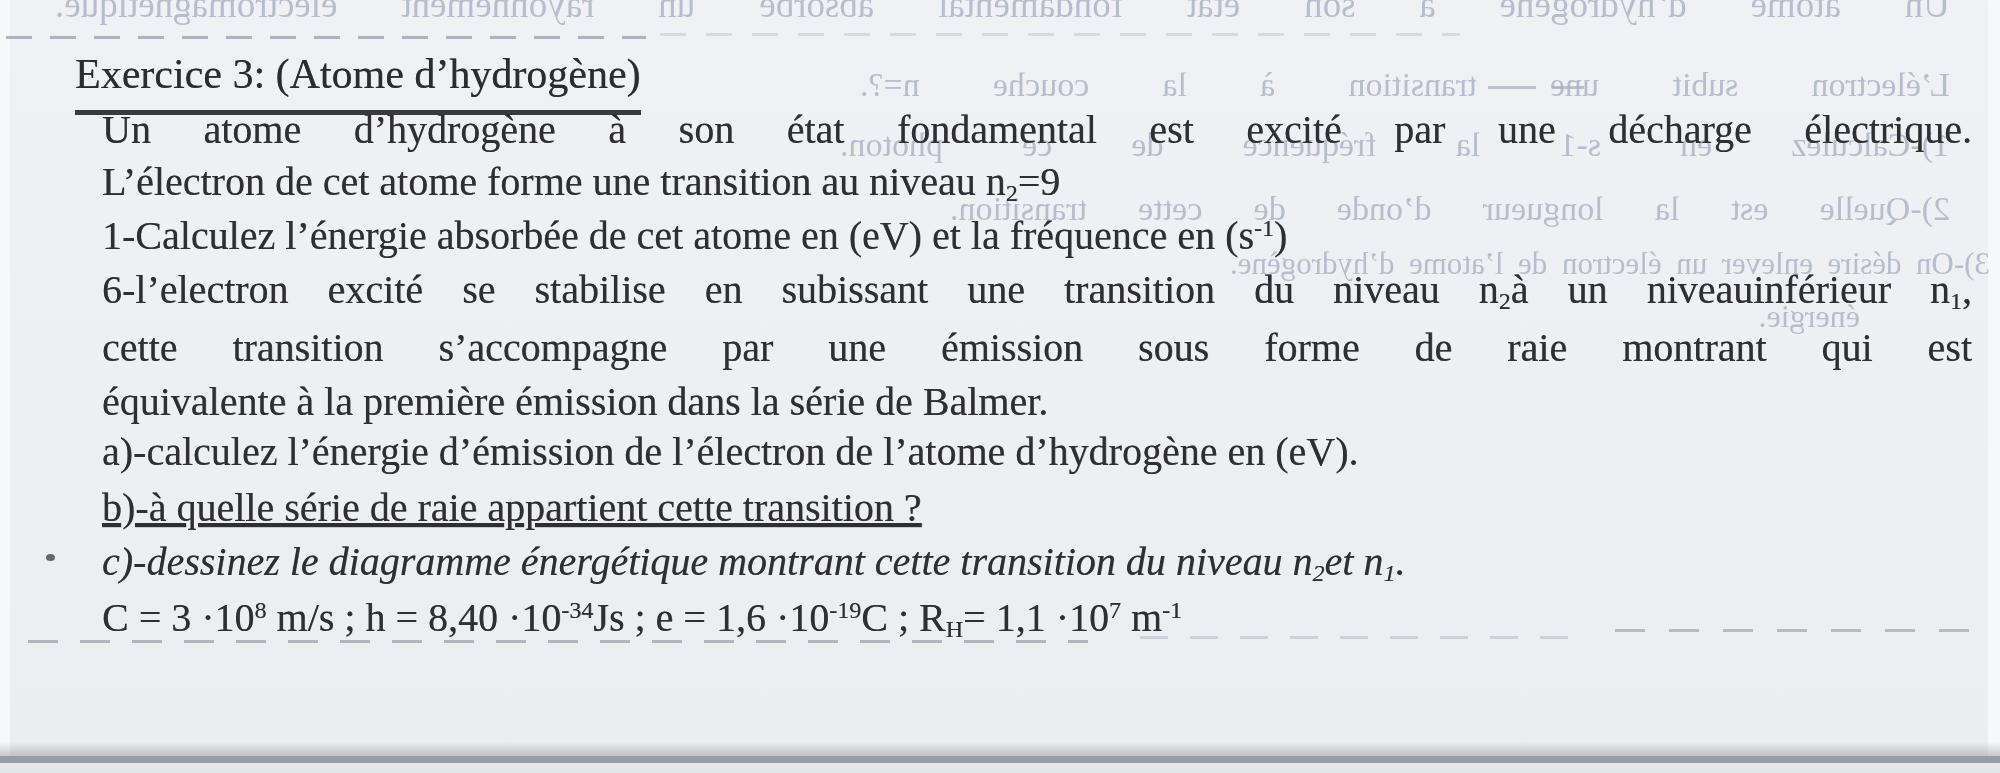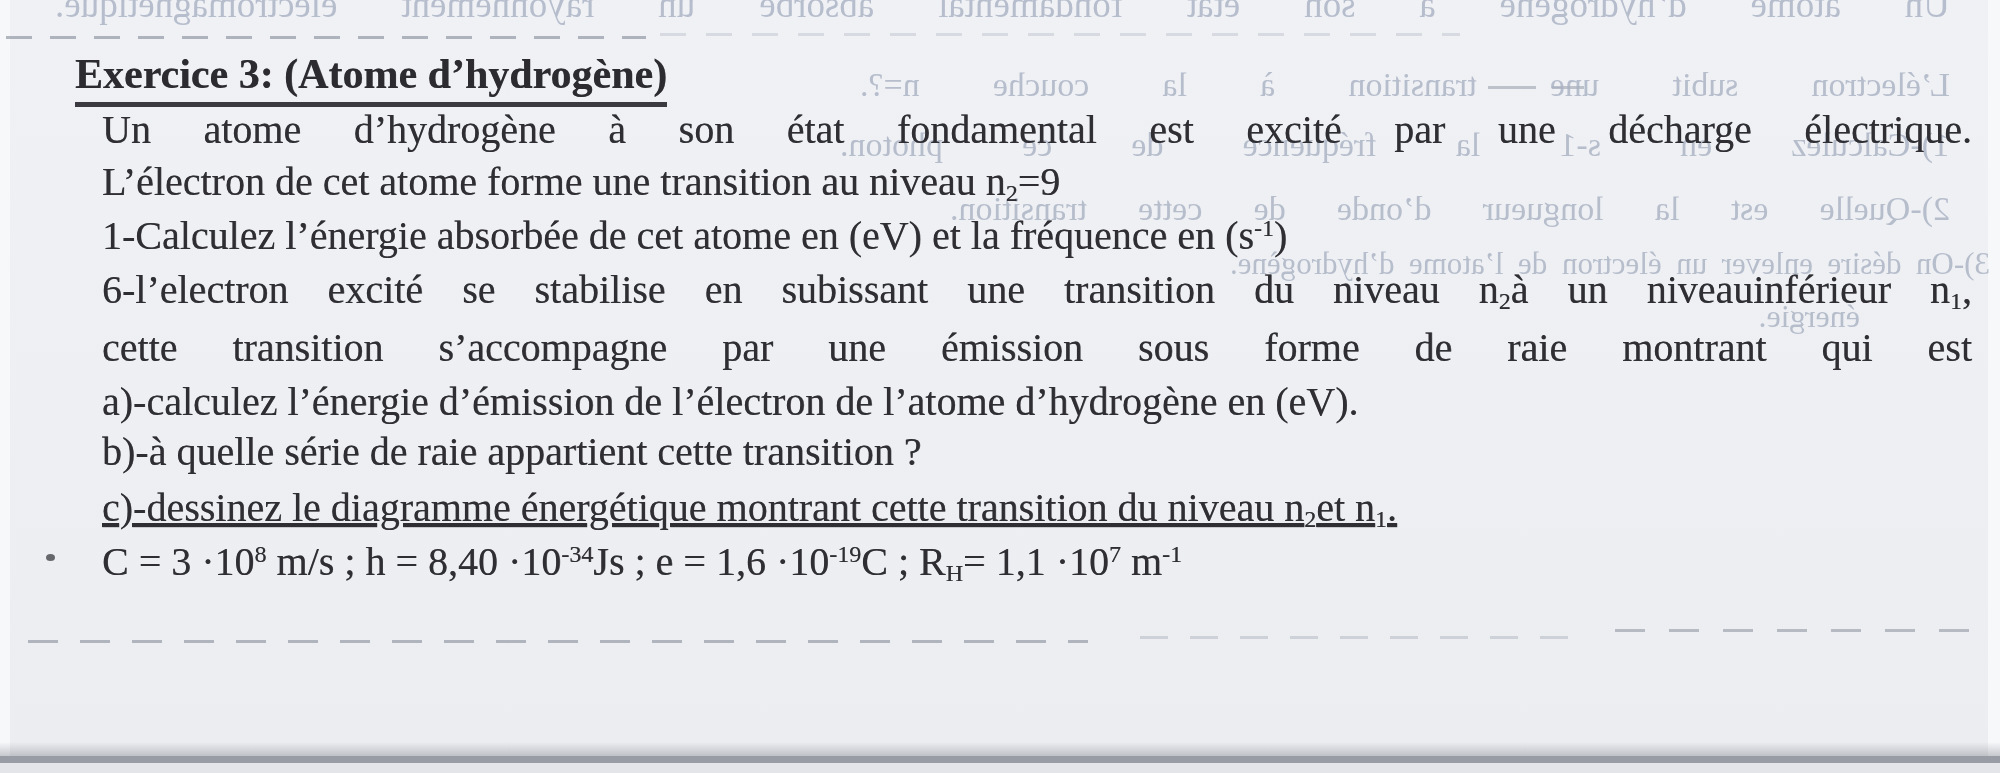--- a/index.html
+++ b/index.html
@@ -42,43 +42,43 @@
   .g1{top:-17px;left:55px;width:1895px;font-size:37px;}
   .g2{top:66px;left:860px;width:1090px;font-size:34px;}
   .g3{top:126px;left:840px;width:1110px;font-size:34px;}
   .g4{top:190px;left:950px;width:1000px;font-size:34px;}
   .g5{top:246px;left:1230px;width:760px;font-size:31px;}
   .g6{top:298px;left:1690px;width:170px;font-size:32px;}
 
   
   .title{
     position:absolute;left:75px;top:50px;z-index:2;
-    font-size:42px;font-weight:bold;color:#2b2b30;
-    padding-bottom:4px;border-bottom:5px solid #3a3a40;
+    font-size:42px;font-weight:normal;color:#2b2b30;
+    padding-bottom:12px;border-bottom:5px solid #3a3a40;
     text-shadow:0.3px 0.3px 0.5px rgba(35,35,42,.65);
     white-space:nowrap;
   }
   .lines{position:absolute;left:0;top:0;width:2000px;height:745px;z-index:2;margin-left:27px;}
   .line{
     position:absolute;left:75px;width:1870px;
     font-size:40px;color:#2e2e33;white-space:nowrap;
     text-shadow:0.3px 0.3px 0.5px rgba(35,35,42,.6);
   }
   .line.justify{white-space:normal;text-align:justify;text-align-last:justify;}
   .line sub{font-size:.6em;vertical-align:-0.25em;}
   .line sup{font-size:.6em;vertical-align:.55em;}
   .line:nth-child(1){top:106px;}
   .line:nth-child(2){top:158px;}
   .line:nth-child(3){top:212px;}
   .line:nth-child(4){top:266px;}
   .line:nth-child(5){top:324px;}
   .line:nth-child(6){top:378px;}
   .line:nth-child(7){top:428px;}
   .line:nth-child(8){top:484px;text-decoration:underline;}
-  .line:nth-child(9){top:538px;}
+  .line:nth-child(9){top:538px;font-style:italic;}
   .line:nth-child(10){top:594px;}
   .line:nth-child(11){top:648px;}
 </style>
 </head>
 <body>
 
 <div class="page">
 
   <div class="left-strip"></div>
   <div class="right-strip"></div>
@@ -103,19 +103,20 @@
       <div class="ghost g6">énergie.</div>
     </div>
 
   <div class="title">Exercice 3: (Atome d’hydrogène)</div>
   <div class="lines" id="lines">
       <div class="line justify"><span>Un atome d’hydrogène à son état fondamental est excité par une décharge électrique.</span></div>
       <div class="line"><span>L’électron de cet atome forme une transition au niveau n</span><sub>2</sub><span>=9</span></div>
       <div class="line"><span>1-Calculez l’énergie absorbée de cet atome en (eV) et la fréquence en (s</span><sup>-1</sup><span>)</span></div>
       <div class="line justify"><span>6-l’electron excité se stabilise en subissant une transition du niveau n</span><sub>2</sub><span>à un niveauinférieur n</span><sub>1</sub><span>,</span></div>
       <div class="line justify"><span>cette transition s’accompagne par une émission sous forme de raie montrant qui est</span></div>
+      <div class="line"><span>équivalente à la première émission dans la série de Balmer.</span></div>
       <div class="line"><span>a)-calculez l’énergie d’émission de l’électron de l’atome d’hydrogène en (eV).</span></div>
       <div class="line"><span>b)-à quelle série de raie appartient cette transition ?</span></div>
       <div class="line"><span>c)-dessinez le diagramme énergétique montrant cette transition du niveau n</span><sub>2</sub><span>et n</span><sub>1</sub><span>.</span></div>
       <div class="line"><span>C = 3 ·10</span><sup>8</sup><span> m/s ; h = 8,40 ·10</span><sup>-34</sup><span>Js ; e = 1,6 ·10</span><sup>-19</sup><span>C ; R</span><sub>H</sub><span>= 1,1 ·10</span><sup>7</sup><span> m</span><sup>-1</sup></div>
     </div>
 
 </div>
 
 </body></html>

